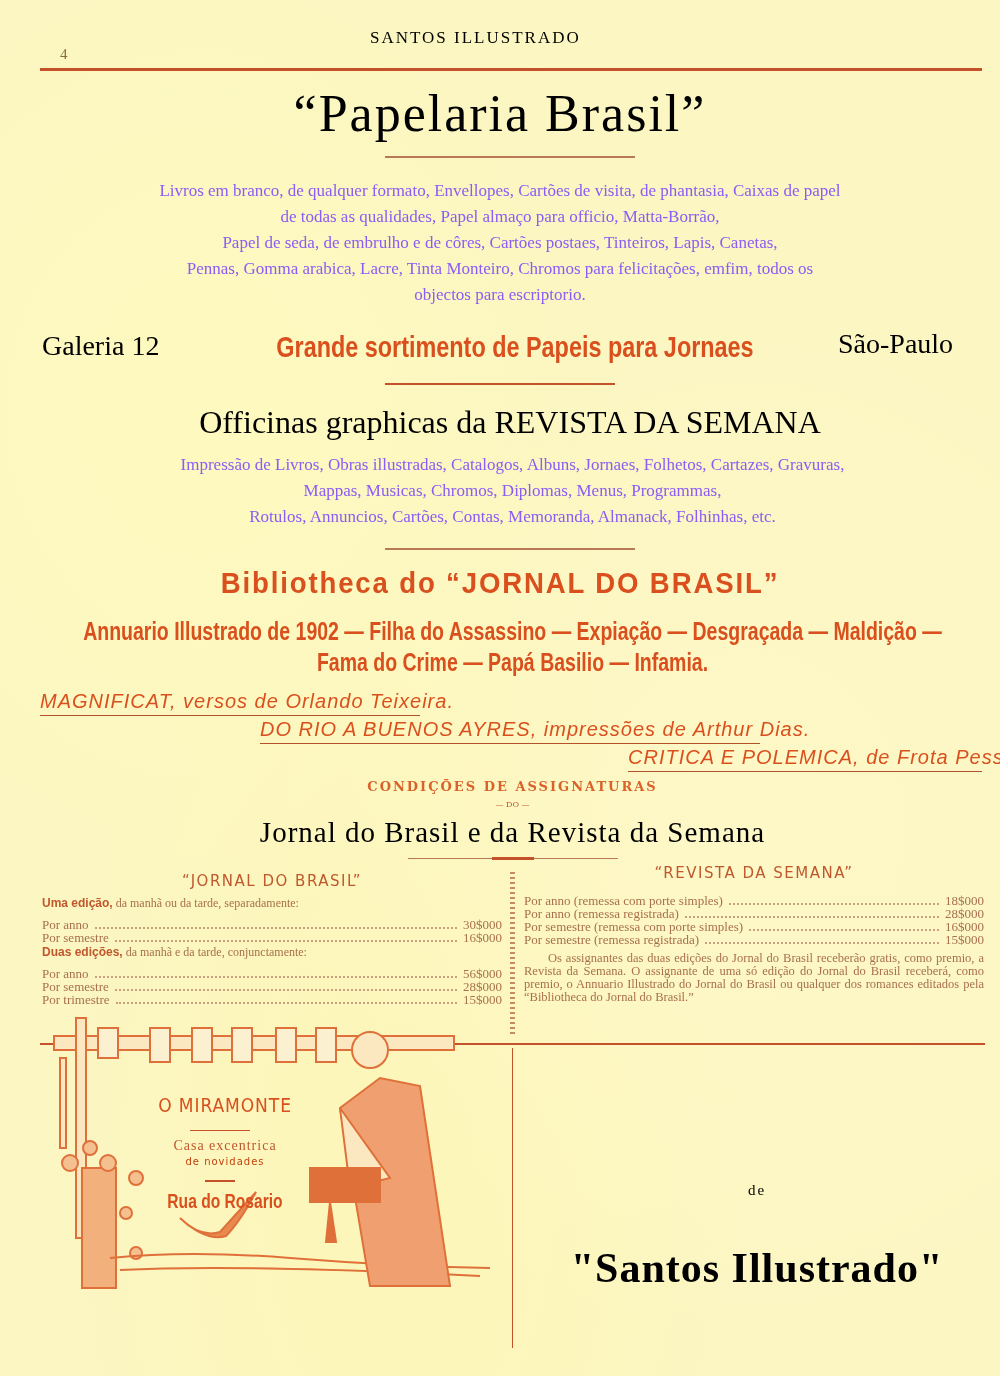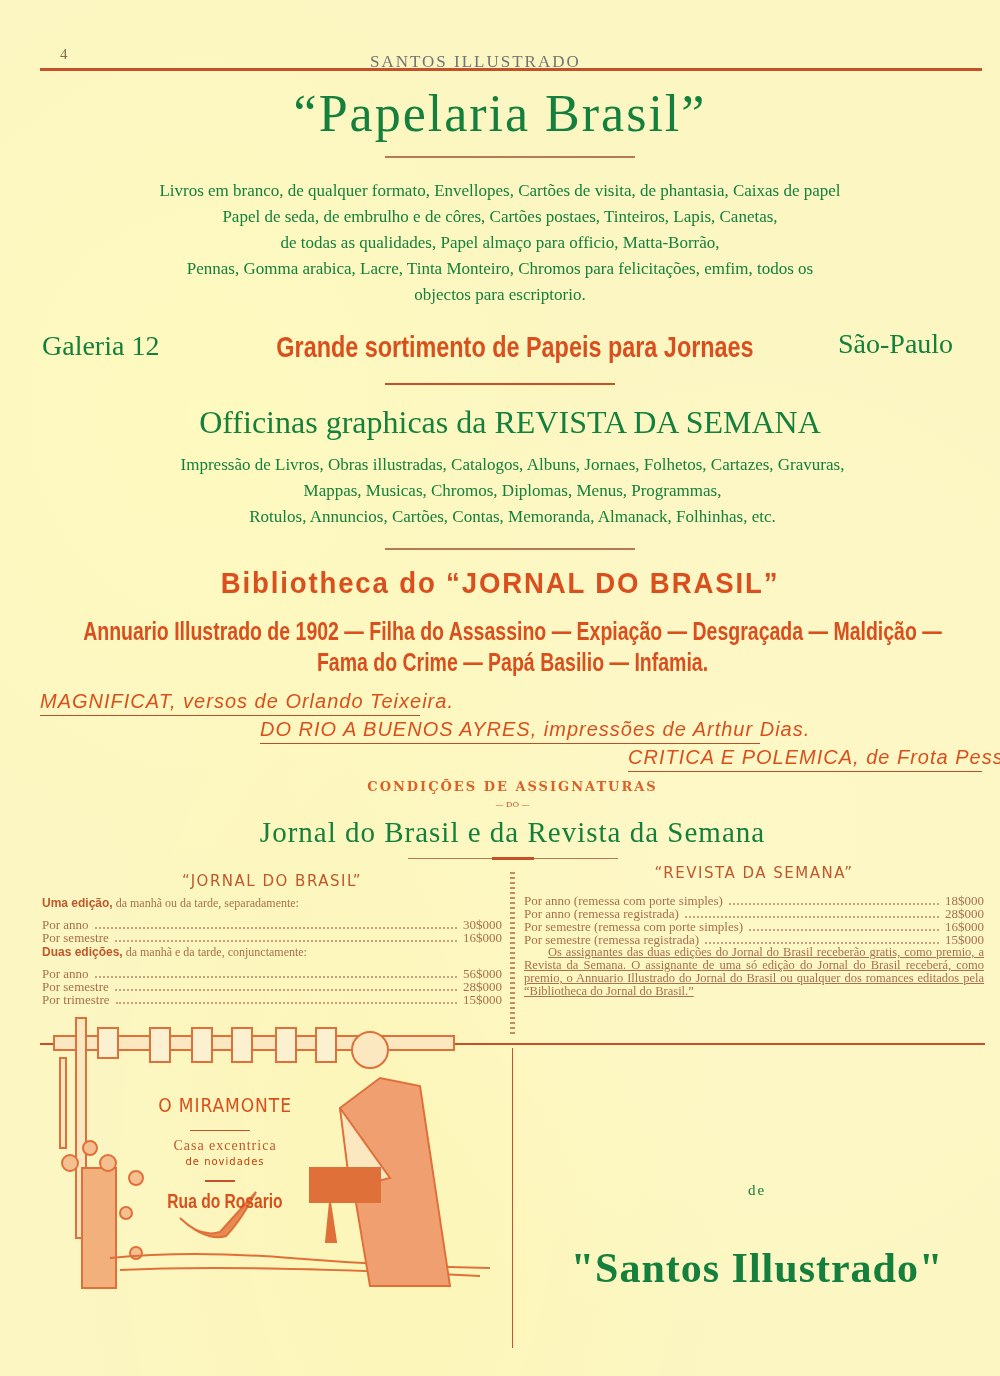--- a/index.html
+++ b/index.html
@@ -10,25 +10,25 @@
       radial-gradient(ellipse at 20% 30%, rgba(255,250,190,0.9) 0%, rgba(250,240,170,0) 40%),
       radial-gradient(ellipse at 75% 60%, rgba(255,248,200,0.8) 0%, rgba(248,236,160,0) 45%),
       radial-gradient(ellipse at 40% 85%, rgba(255,246,180,0.7) 0%, rgba(246,234,150,0) 40%);
     color: #d9622a;
     font-family: "DejaVu Serif", serif;
   }
   .abs { position: absolute; }
   .center { text-align: center; }
   .rule { position: absolute; background: #c4512a; }
 
-  .running-head { top: 52px; left: 370px; font-size: 17px; letter-spacing: 2px; color: #737373; font-family: "Liberation Serif", serif; }
+  .running-head { top: 28px; left: 370px; font-size: 17px; letter-spacing: 2px; color: #000000; font-family: "Liberation Serif", serif; }
   .page-num { top: 46px; left: 60px; font-size: 15px; color: #8a6a48; font-family: "Liberation Serif", serif; }
 
-  .title-lg { font-family: "Liberation Serif", serif; color: #15803d; }
-  .body-text { font-family: "Liberation Serif", serif; font-size: 17px; color: #15803d; line-height: 26px; }
+  .title-lg { font-family: "Liberation Serif", serif; color: #000000; }
+  .body-text { font-family: "Liberation Serif", serif; font-size: 17px; color: #8b5cf6; line-height: 26px; }
   .cond { font-family: "Liberation Sans", sans-serif; font-weight: bold; color: #d9501e; transform: scaleX(0.78); transform-origin: center; }
   .italic-line { font-family: "Liberation Sans", sans-serif; font-style: italic; font-size: 20px; color: #d9501e; letter-spacing: 1px; border-bottom: 1.5px solid #b4502a; padding-bottom: 2px; position: absolute; white-space: nowrap; }
 
   .sub-col { position: absolute; font-family: "Liberation Serif", serif; color: #a8704c; font-size: 13px; }
   .sub-col .row { display: flex; align-items: baseline; height: 13px; line-height: 13px; }
   .sub-col .row .label { white-space: nowrap; }
   .sub-col .row .dots { flex: 1; border-bottom: 2px dotted #caa080; margin: 0 6px 3px 6px; }
   .sub-col .row .price { white-space: nowrap; }
   .sub-head { font-family: "DejaVu Sans", sans-serif; font-size: 15px; letter-spacing: 1.5px; color: #c0582e; text-align: center; }
   .sub-note { font-size: 12px; color: #a8704c; font-family: "Liberation Serif", serif; }
@@ -46,22 +46,22 @@
 
 <div class="abs page-num">4</div>
 <div class="abs running-head">SANTOS ILLUSTRADO</div>
 <div class="rule" style="left:40px; top:68px; width:942px; height:3px;"></div>
 
 <div class="abs center title-lg" style="left:0; width:1000px; top:82px; font-size:52px; letter-spacing:2px; line-height:64px;">“Papelaria Brasil”</div>
 <div class="rule" style="left:385px; top:156px; width:250px; height:1.5px; background:#b87a55;"></div>
 
 <div class="abs center body-text" style="left:0; width:1000px; top:178px;">
   <div>Livros em branco, de qualquer formato, Envellopes, Cartões de visita, de phantasia, Caixas de papel</div>
+  <div>de todas as qualidades, Papel almaço para officio, Matta-Borrão,</div>
   <div>Papel de seda, de embrulho e de côres, Cartões postaes, Tinteiros, Lapis, Canetas,</div>
-  <div>de todas as qualidades, Papel almaço para officio, Matta-Borrão,</div>
   <div>Pennas, Gomma arabica, Lacre, Tinta Monteiro, Chromos para felicitações, emfim, todos os</div>
   <div>objectos para escriptorio.</div>
 </div>
 
 <div class="abs title-lg" style="left:42px; top:330px; font-size:28px;">Galeria 12</div>
 <div class="abs cond" style="left:200px; width:630px; top:330px; font-size:30px; text-align:center; white-space:nowrap;">Grande sortimento de Papeis para Jornaes</div>
 <div class="abs title-lg" style="left:838px; top:328px; font-size:28px;">São-Paulo</div>
 <div class="rule" style="left:385px; top:383px; width:230px; height:2px;"></div>
 
 <div class="abs center title-lg" style="left:0; width:1020px; top:400px; font-size:32px; line-height:44px;">Officinas graphicas da REVISTA DA SEMANA</div>
@@ -138,21 +138,21 @@
   <div class="row">
     <span class="label">Por semestre (remessa com porte simples)</span>
       <span class="dots"></span>
       <span class="price">16$000</span>
   </div>
   <div class="row">
     <span class="label">Por semestre (remessa registrada)</span>
       <span class="dots"></span>
       <span class="price">15$000</span>
   </div>
-  <div class="para" style="text-indent:24px;text-decoration:underline;">Os assignantes das duas edições do Jornal do Brasil receberão gratis, como premio, a Revista da Semana. O assignante de uma só edição do Jornal do Brasil receberá, como premio, o Annuario Illustrado do Jornal do Brasil ou qualquer dos romances editados pela “Bibliotheca do Jornal do Brasil.”</div>
+  <div class="para" style="margin-top:6px; text-indent:24px;">Os assignantes das duas edições do Jornal do Brasil receberão gratis, como premio, a Revista da Semana. O assignante de uma só edição do Jornal do Brasil receberá, como premio, o Annuario Illustrado do Jornal do Brasil ou qualquer dos romances editados pela “Bibliotheca do Jornal do Brasil.”</div>
 </div>
 
 <div class="rule" style="left:40px; top:1043px; width:945px; height:2px;"></div>
 
 <div class="ad-box">
   <svg width="472" height="300" viewBox="0 0 472 300">
     <g stroke="#e0703a" stroke-width="2" fill="none">
 
       <rect x="14" y="28" width="400" height="14" fill="#fbe8c0"></rect>
       <rect x="58" y="20" width="20" height="30" fill="#fbf0d0"></rect>

